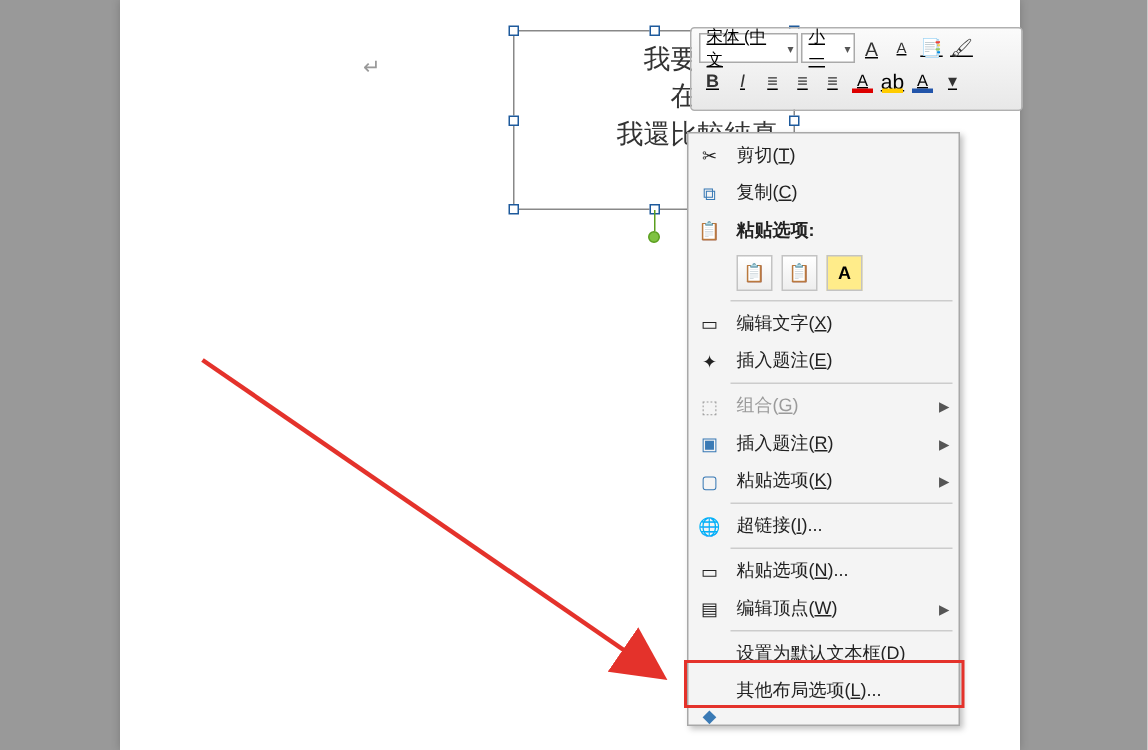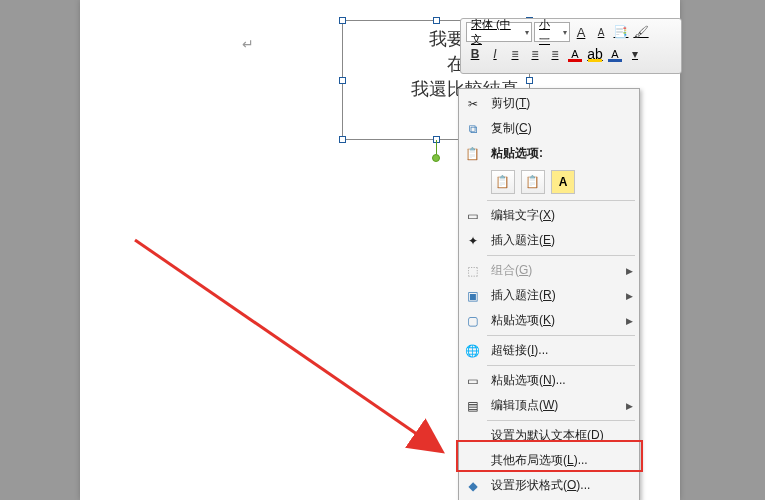--- a/index.html
+++ b/index.html
@@ -154,21 +154,20 @@
     </div>
   <div class="sep"></div>
   <div class="menu-item">
       <span><span>设置为默认文本框(</span><u>D</u><span>)</span></span>
     </div>
   <div class="menu-item">
       <span><span>其他布局选项(</span><u>L</u><span>)...</span></span>
     </div>
   <div class="menu-item">
       <span class="icon-slot" style="color:#3a7ab5">◆</span>
-      <span><span>设置形状格式(</span><u>O</u><span>)...</span></span>
     </div>
 </div>
 
 <div class="highlight-box"></div>
 
 <svg class="arrow-svg" viewBox="0 0 340 360">
   <defs>
       <marker id="ah" markerWidth="12" markerHeight="12" refX="10" refY="6" orient="auto">
         <path d="M0,0 L12,6 L0,12 Z" fill="#e4322b"></path>
       </marker>

